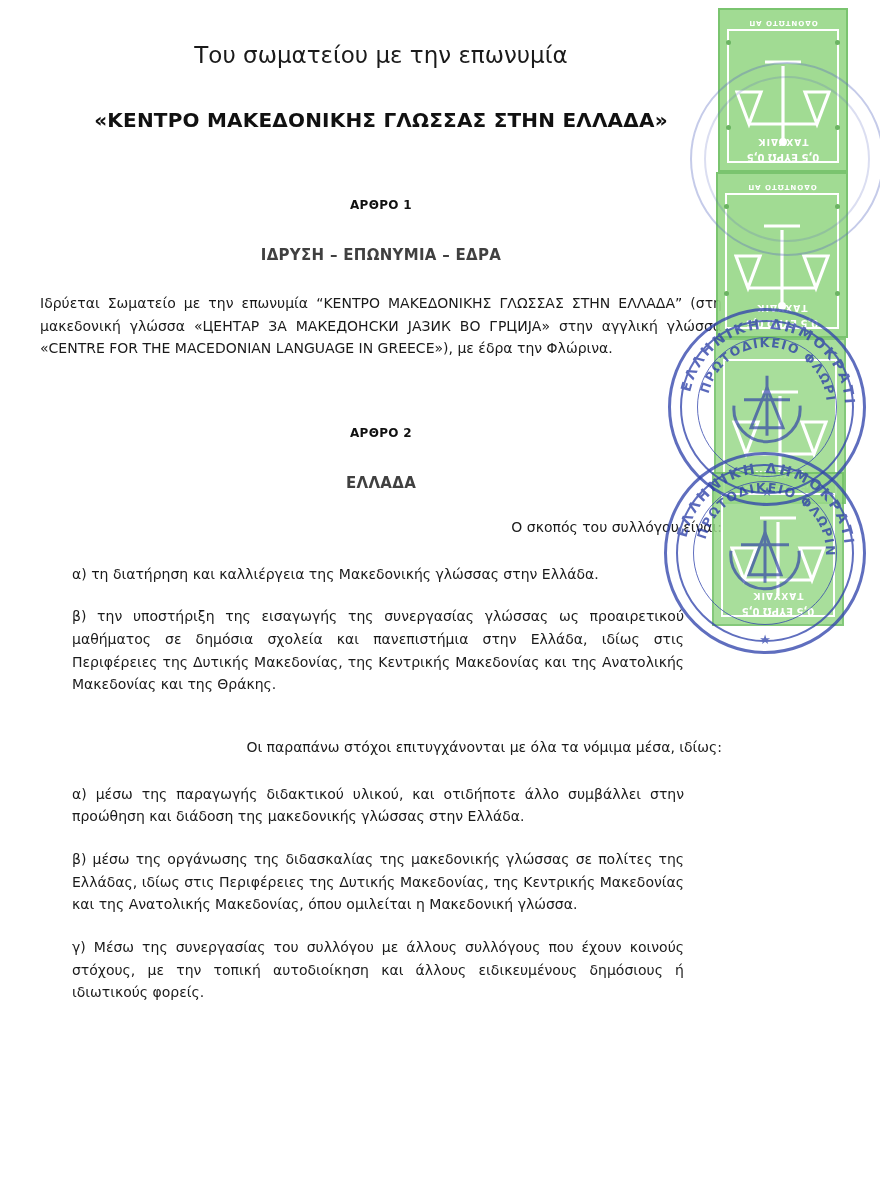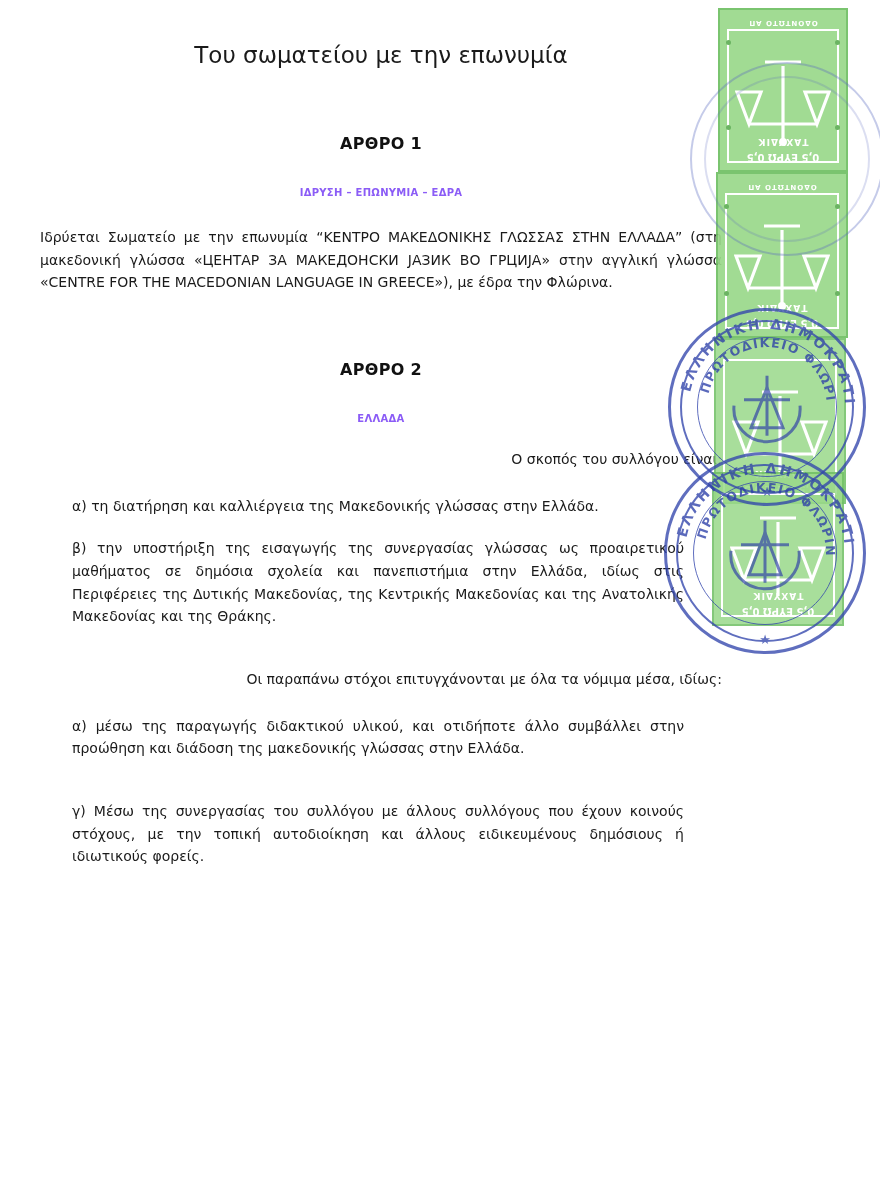--- a/index.html
+++ b/index.html
@@ -49,31 +49,31 @@
     text-align: center;
     font-size: 20px;
     font-weight: bold;
     margin: 40px 0 0 0;
     color: #111;
     letter-spacing: 0.2px;
   }
 
   .article-head {
     text-align: center;
-    font-size: 16px;
+    font-size: 12px;
     font-weight: bold;
     letter-spacing: 0.3px;
     color: #111;
   }
   .article-sub {
     text-align: center;
-    font-size: 10px;
+    font-size: 15px;
     font-weight: bold;
     letter-spacing: 0.3px;
-    color: #8b5cf6;
+    color: #404040;
   }
 
   .para {
     font-size: 14px;
     line-height: 1.62;
     color: #1a1a1a;
     margin: 0;
   }
   .para.justify { text-align: justify; text-align-last: left; }
   .para.flush    { text-align: right; }
@@ -187,20 +187,21 @@
 </head>
 <body>
 
 <div id="page">
 
   <div class="doc-body">
 
 
     <div class="title-sub">Του σωματείου με την επωνυμία</div>
 
+    <div class="title-name">«ΚΕΝΤΡΟ ΜΑΚΕΔΟΝΙΚΗΣ ΓΛΩΣΣΑΣ ΣΤΗΝ ΕΛΛΑΔΑ»</div>
 
     <div class="sp-66"></div>
 
     <div class="article-head">ΑΡΘΡΟ 1</div>
     <div class="sp-34"></div>
     <div class="article-sub">ΙΔΡΥΣΗ – ΕΠΩΝΥΜΙΑ – ΕΔΡΑ</div>
     <div class="sp-28"></div>
     <p class="para justify">Ιδρύεται Σωματείο με την επωνυμία “ΚΕΝΤΡΟ ΜΑΚΕΔΟΝΙΚΗΣ ΓΛΩΣΣΑΣ ΣΤΗΝ ΕΛΛΑΔΑ” (στη μακεδονική γλώσσα «ЦЕНТАР ЗА МАКЕДОНСКИ ЈАЗИК ВО ГРЦИЈА» στην αγγλική γλώσσα «CENTRE FOR THE MACEDONIAN LANGUAGE IN GREECE»), με έδρα την Φλώρινα.</p>
 
     <div class="sp-66"></div>
@@ -217,20 +218,21 @@
     <div class="sp-20"></div>
     <p class="para indent justify">β) την υποστήριξη της εισαγωγής της συνεργασίας γλώσσας ως προαιρετικού μαθήματος σε δημόσια σχολεία και πανεπιστήμια στην Ελλάδα, ιδίως στις Περιφέρειες της Δυτικής Μακεδονίας, της Κεντρικής Μακεδονίας και της Ανατολικής Μακεδονίας και της Θράκης.</p>
 
     <div class="sp-40"></div>
 
     <p class="para flush">Οι παραπάνω στόχοι επιτυγχάνονται με όλα τα νόμιμα μέσα, ιδίως:</p>
     <div class="sp-24"></div>
 
     <p class="para indent justify">α) μέσω της παραγωγής διδακτικού υλικού, και οτιδήποτε άλλο συμβάλλει στην προώθηση και διάδοση της μακεδονικής γλώσσας στην Ελλάδα.</p>
     <div class="sp-20"></div>
+    <p class="para indent justify">β) μέσω της οργάνωσης της διδασκαλίας της μακεδονικής γλώσσας σε πολίτες της Ελλάδας, ιδίως στις Περιφέρειες της Δυτικής Μακεδονίας, της Κεντρικής Μακεδονίας και της Ανατολικής Μακεδονίας, όπου ομιλείται η Μακεδονική γλώσσα.</p>
     <div class="sp-20"></div>
     <p class="para indent justify">γ) Μέσω της συνεργασίας του συλλόγου με άλλους συλλόγους που έχουν κοινούς στόχους, με την τοπική αυτοδιοίκηση και άλλους ειδικευμένους δημόσιους ή ιδιωτικούς φορείς.</p>
   </div>
 
   <div class="stamp-layer">
 
     <div class="revenue-stamp" style="left:718px; top:8px; width:126px; height:160px;">
       <div class="rs-val" style="bottom:6px;">0,5 ΕΥΡΩ 0,5</div>
       <div class="rs-band" style="bottom:21px;">ΤΑΧΥΔΙΚ</div>
       <div class="inner-frame"></div>

